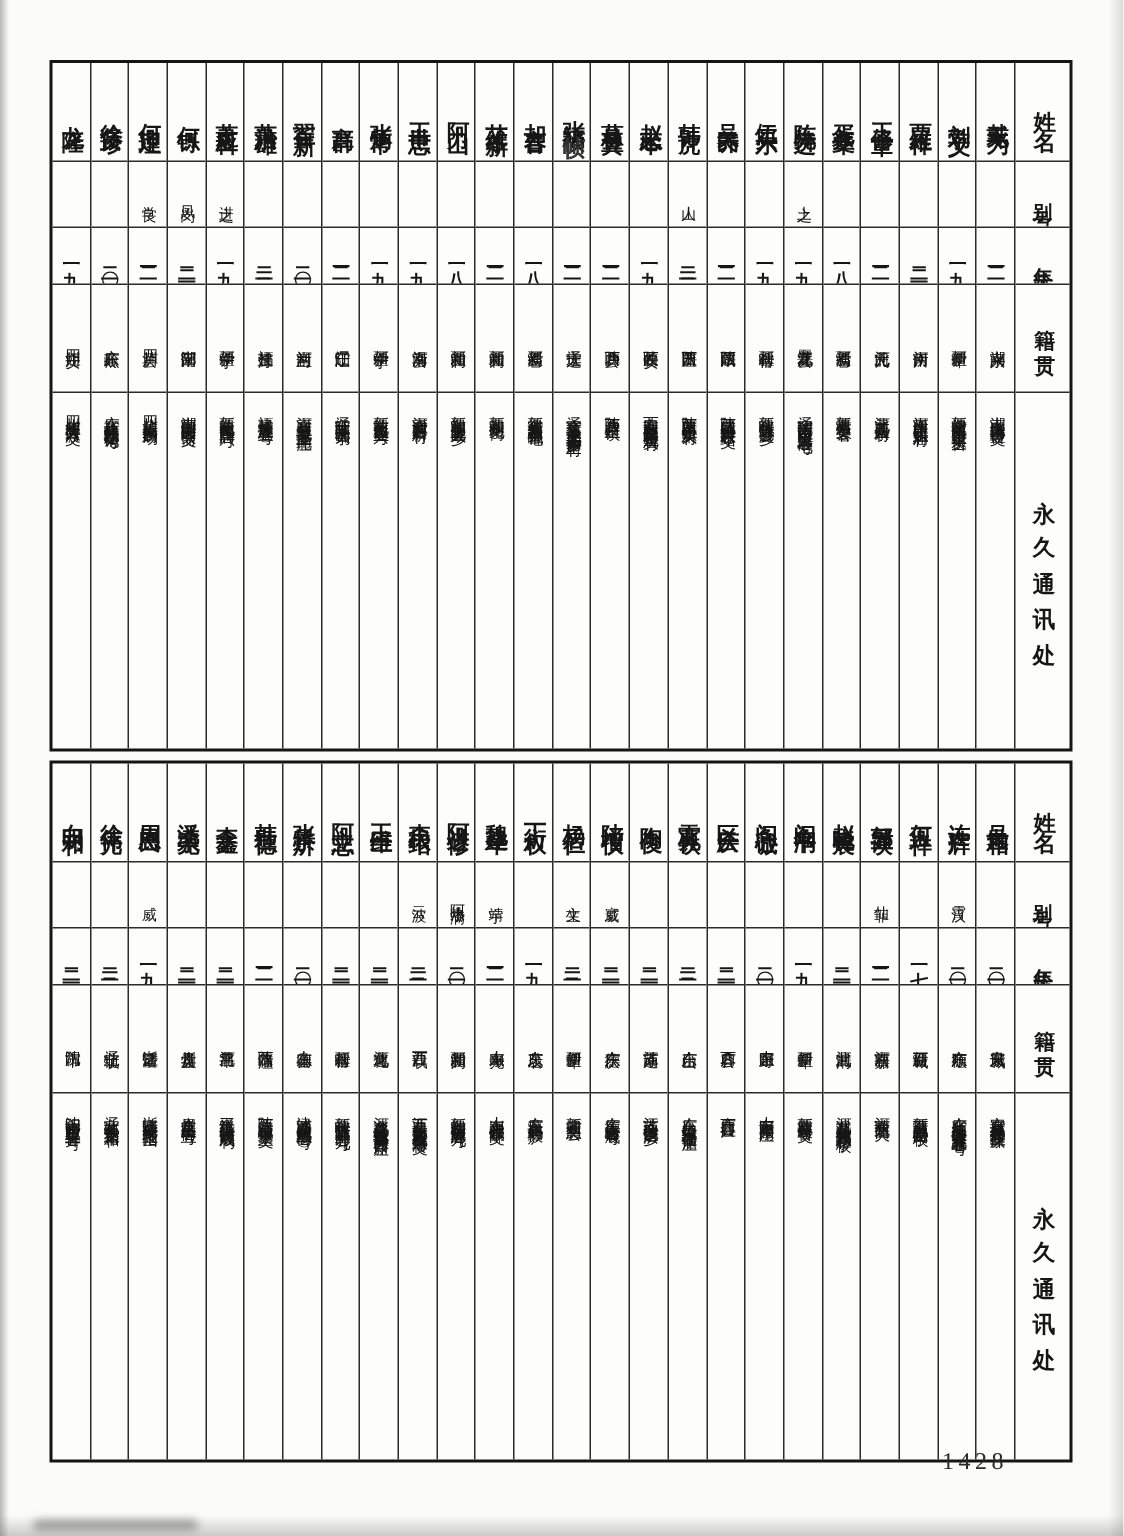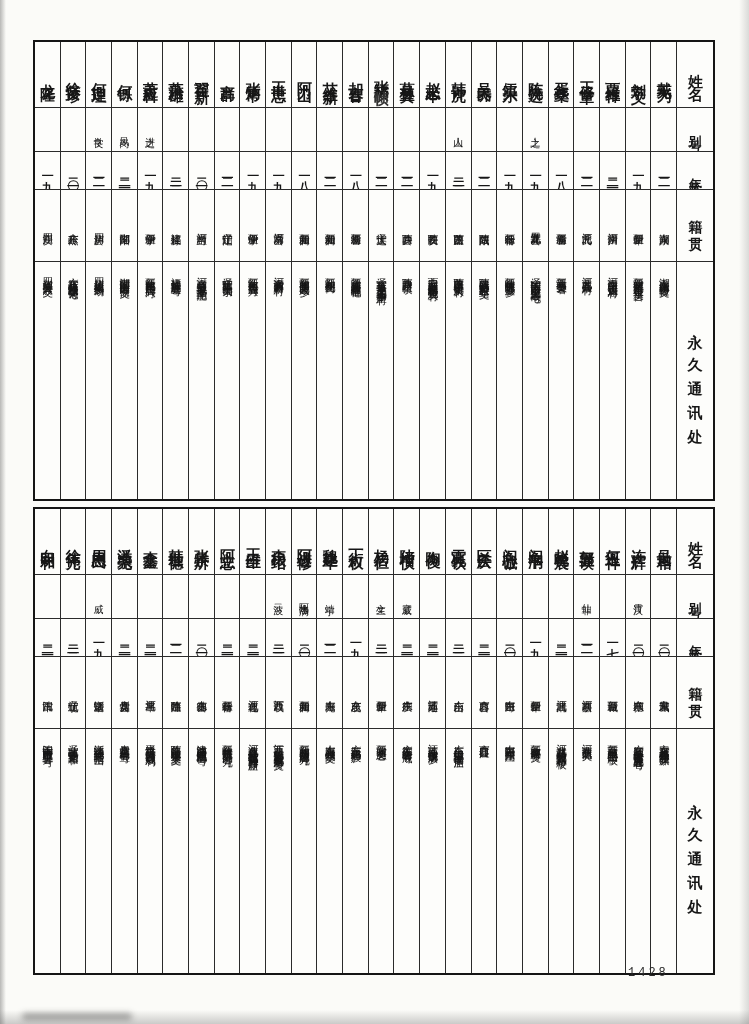--- a/index.html
+++ b/index.html
@@ -54,22 +54,22 @@
 
   .col.header .r-name span{font-size:15px;letter-spacing:13px;}
   .col.header .r-alias span{font-size:13px;font-weight:bold;letter-spacing:5px;}
   .col.header .r-age span{font-size:13px;letter-spacing:3px;}
   .col.header .r-native span{font-size:14px;letter-spacing:17px;}
   .col.header .r-addr{justify-content:center;padding-top:0;}
   .col.header .r-addr span{font-size:15px;font-weight:bold;letter-spacing:24px;}
 
   .page-number{
     position:absolute;left:628px;top:966px;
-    font-size:12px;letter-spacing:3px;color:#2a2a2a;
-    font-family:Liberation Mono, monospace;
+    font-size:16px;letter-spacing:3px;color:#2a2a2a;
+    font-family:Liberation Serif, serif;
   }
 </style>
 </head>
 <body>
 
 <div class="edge-left"></div>
 <div class="edge-right"></div>
 <div class="edge-bottom"></div>
 <div class="smudge"></div>
 

